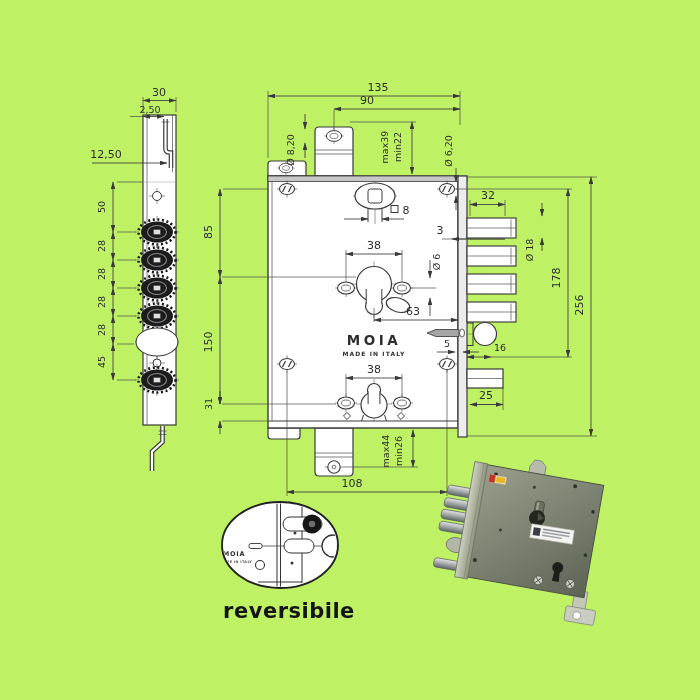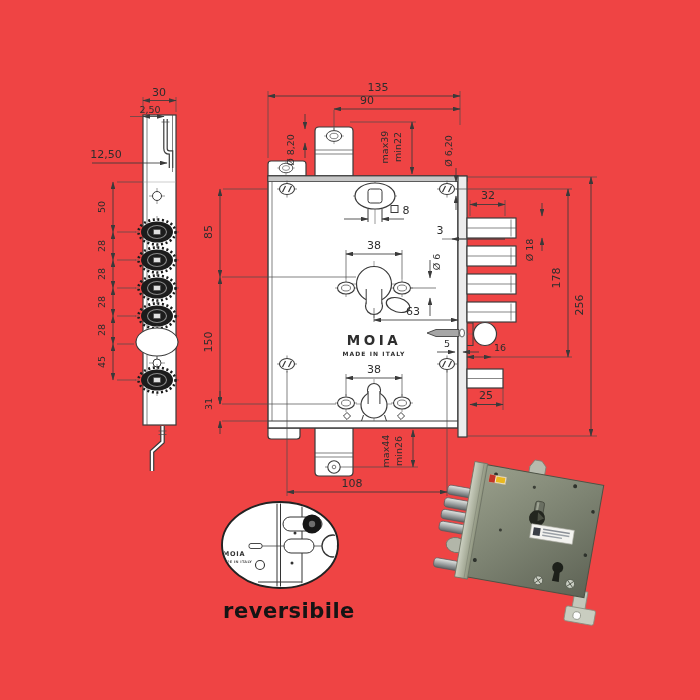--- a/index.html
+++ b/index.html
@@ -1,16 +1,16 @@
 <!DOCTYPE html>
 <html><head>
 <meta charset="utf-8">
 <style>
   html,body{margin:0;padding:0;background:#ffffff;}
-  .sheet{position:relative;width:700px;height:700px;background:#ef4444;overflow:hidden;}
+  .sheet{position:relative;width:700px;height:700px;background:#bef264;overflow:hidden;}
   svg{display:block;}
   svg text{font-family:"DejaVu Sans",sans-serif;}
   .o{fill:#fff;stroke:#3a3a3a;stroke-width:1.2;}
   .o14{fill:#fff;stroke:#3a3a3a;stroke-width:1.4;}
   .ln{stroke:#3a3a3a;fill:none;stroke-width:1;}
   .th{stroke:#4a4a4a;fill:none;stroke-width:.7;}
   .t6{stroke:#6a6a6a;fill:none;stroke-width:.55;}
   .dim{stroke:#3a3a3a;stroke-width:.85;fill:none;marker-start:url(#arr);marker-end:url(#arr);}
   .de{stroke:#3a3a3a;stroke-width:.85;fill:none;marker-end:url(#arr);}
   .lbl{font-size:11px;fill:#2d2d2d;text-anchor:middle;}

